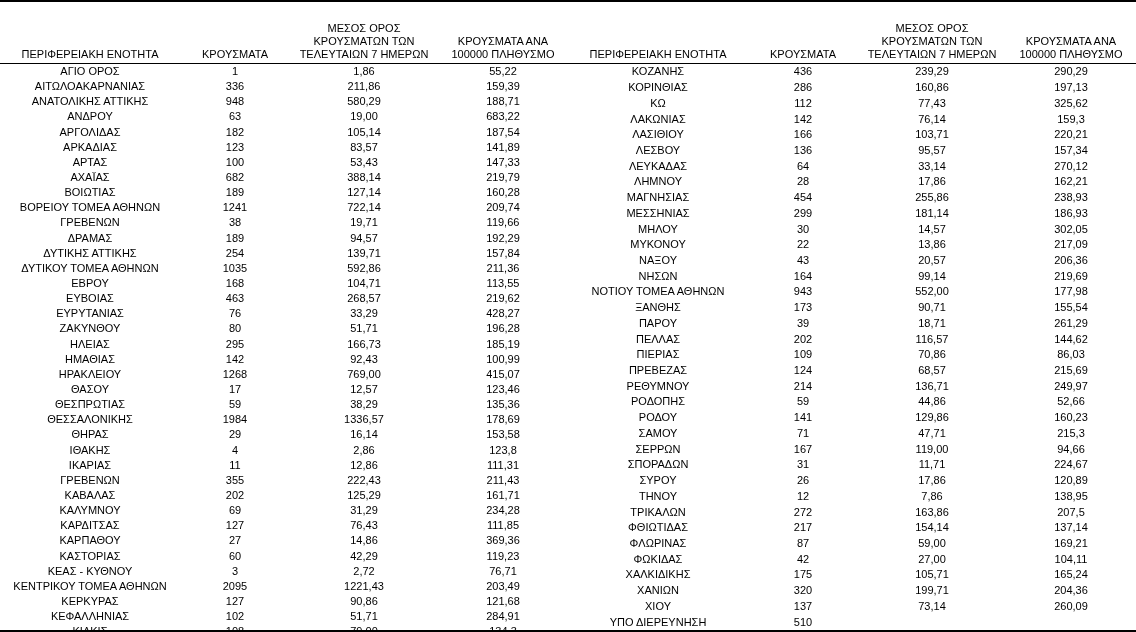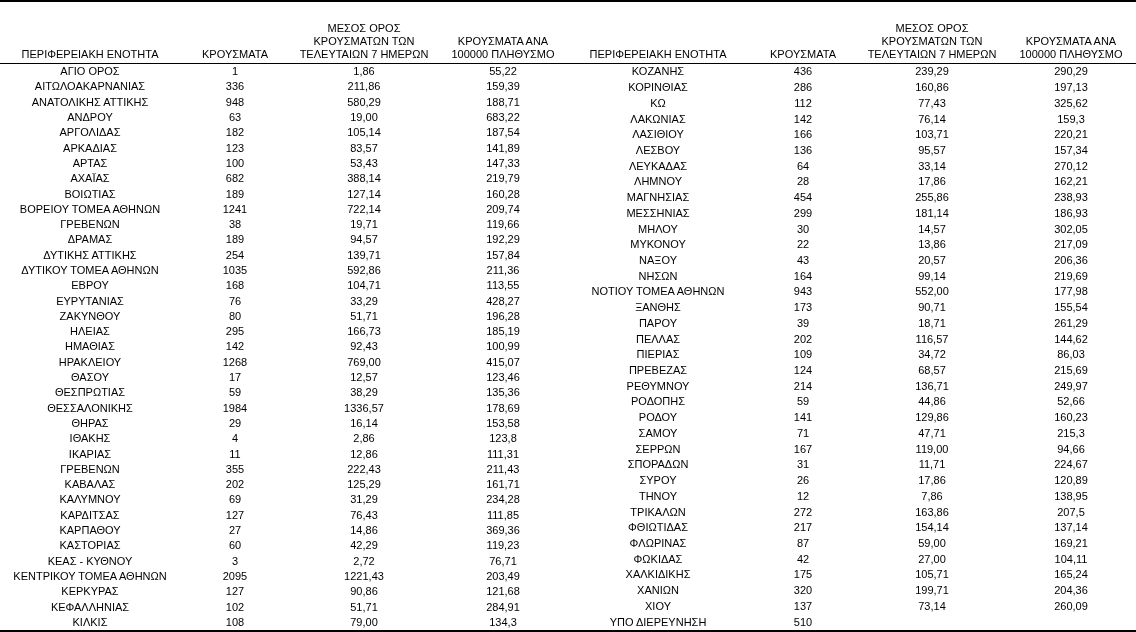--- a/index.html
+++ b/index.html
@@ -155,20 +155,26 @@
           <td>592,86</td>
           <td>211,36</td>
         </tr>
         <tr>
           <td>ΕΒΡΟΥ</td>
           <td>168</td>
           <td>104,71</td>
           <td>113,55</td>
         </tr>
         <tr>
+          <td>ΕΥΒΟΙΑΣ</td>
+          <td>463</td>
+          <td>268,57</td>
+          <td>219,62</td>
+        </tr>
+        <tr>
           <td>ΕΥΡΥΤΑΝΙΑΣ</td>
           <td>76</td>
           <td>33,29</td>
           <td>428,27</td>
         </tr>
         <tr>
           <td>ΖΑΚΥΝΘΟΥ</td>
           <td>80</td>
           <td>51,71</td>
           <td>196,28</td>
@@ -416,21 +422,21 @@
         </tr>
         <tr>
           <td>ΠΕΛΛΑΣ</td>
           <td>202</td>
           <td>116,57</td>
           <td>144,62</td>
         </tr>
         <tr>
           <td>ΠΙΕΡΙΑΣ</td>
           <td>109</td>
-          <td>34,72</td>
+          <td>70,86</td>
           <td>86,03</td>
         </tr>
         <tr>
           <td>ΠΡΕΒΕΖΑΣ</td>
           <td>124</td>
           <td>68,57</td>
           <td>215,69</td>
         </tr>
         <tr>
           <td>ΡΕΘΥΜΝΟΥ</td>

